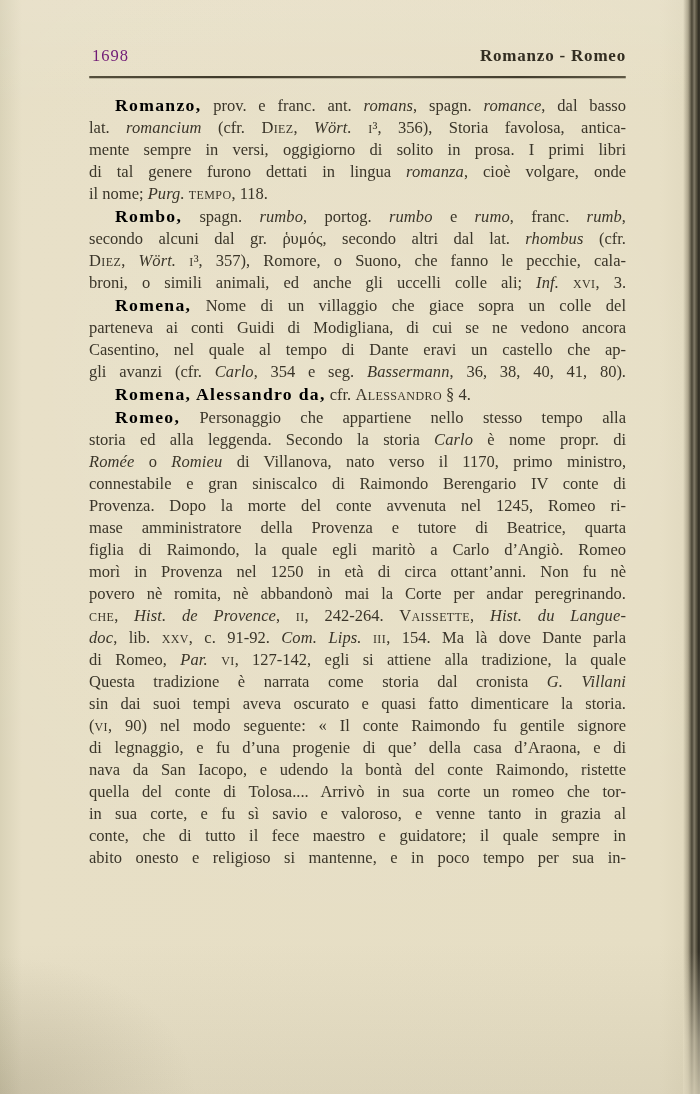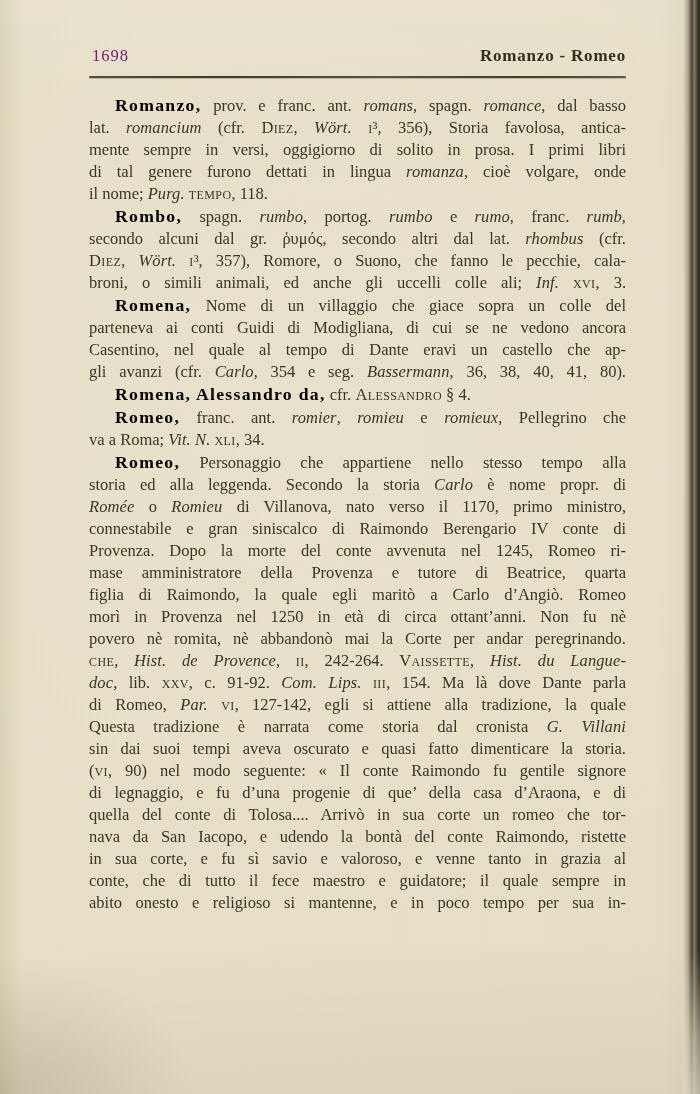--- a/index.html
+++ b/index.html
@@ -66,40 +66,36 @@
       <div class="entry">
         <div class="jline first"><b class="hw">Romena,</b> Nome di un villaggio che giace sopra un colle del</div>
         <div class="jline">parteneva ai conti Guidi di Modigliana, di cui se ne vedono ancora</div>
         <div class="jline">Casentino, nel quale al tempo di Dante eravi un castello che ap-</div>
         <div class="jline">gli avanzi (cfr. <i>Carlo</i>, 354 e seg. <i>Bassermann</i>, 36, 38, 40, 41, 80).</div>
       </div>
       <div class="entry">
         <div class="jline first end"><b class="hw">Romena, Alessandro da,</b> cfr. <span class="sc">Alessandro</span> § 4.</div>
       </div>
       <div class="entry">
-        <div class="jline first"><b class="hw">Romeo,</b> franc. ant. <i>romier</i>, <i>romieu</i> e <i>romieux</i>, Pellegrino che</div>
-        <div class="jline end">va a Roma; <i>Vit. N.</i> <span class="sc">xli</span>, 34.</div>
-      </div>
-      <div class="entry">
         <div class="jline first"><b class="hw">Romeo,</b> Personaggio che appartiene nello stesso tempo alla</div>
         <div class="jline">storia ed alla leggenda. Secondo la storia <i>Carlo</i> è nome propr. di</div>
         <div class="jline"><i>Romée</i> o <i>Romieu</i> di Villanova, nato verso il 1170, primo ministro,</div>
         <div class="jline">connestabile e gran siniscalco di Raimondo Berengario IV conte di</div>
         <div class="jline">Provenza. Dopo la morte del conte avvenuta nel 1245, Romeo ri-</div>
         <div class="jline">mase amministratore della Provenza e tutore di Beatrice, quarta</div>
         <div class="jline">figlia di Raimondo, la quale egli maritò a Carlo d’Angiò. Romeo</div>
         <div class="jline">morì in Provenza nel 1250 in età di circa ottant’anni. Non fu nè</div>
         <div class="jline">povero nè romita, nè abbandonò mai la Corte per andar peregrinando.</div>
         <div class="jline"><span class="sc">che</span>, <i>Hist. de Provence</i>, <span class="sc">ii</span>, 242-264. <span class="sc">Vaissette</span>, <i>Hist. du Langue-</i></div>
         <div class="jline"><i>doc</i>, lib. <span class="sc">xxv</span>, c. 91-92. <i>Com. Lips.</i> <span class="sc">iii</span>, 154. Ma là dove Dante parla</div>
         <div class="jline">di Romeo, <i>Par.</i> <span class="sc">vi</span>, 127-142, egli si attiene alla tradizione, la quale</div>
         <div class="jline">Questa tradizione è narrata come storia dal cronista <i>G. Villani</i></div>
         <div class="jline">sin dai suoi tempi aveva oscurato e quasi fatto dimenticare la storia.</div>
         <div class="jline">(<span class="sc">vi</span>, 90) nel modo seguente: « Il conte Raimondo fu gentile signore</div>
         <div class="jline">di legnaggio, e fu d’una progenie di que’ della casa d’Araona, e di</div>
+        <div class="jline">nava da San Iacopo, e udendo la bontà del conte Raimondo, ristette</div>
         <div class="jline">quella del conte di Tolosa.... Arrivò in sua corte un romeo che tor-</div>
-        <div class="jline">nava da San Iacopo, e udendo la bontà del conte Raimondo, ristette</div>
         <div class="jline">in sua corte, e fu sì savio e valoroso, e venne tanto in grazia al</div>
         <div class="jline">conte, che di tutto il fece maestro e guidatore; il quale sempre in</div>
         <div class="jline">abito onesto e religioso si mantenne, e in poco tempo per sua in-</div>
       </div>
     </div>
 </div>
 
 </body></html>

